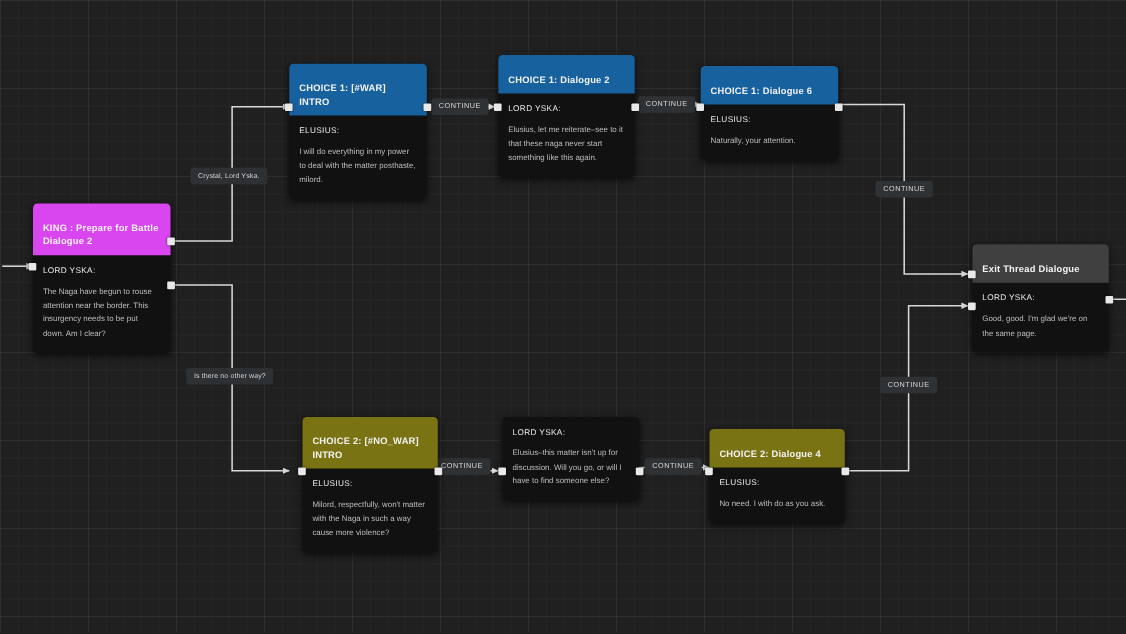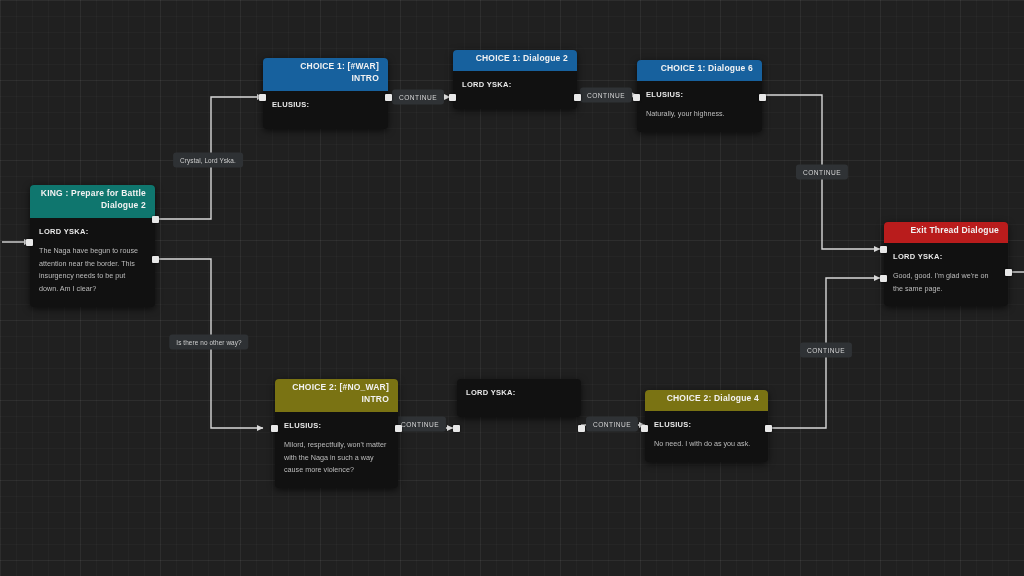--- a/index.html
+++ b/index.html
@@ -31,48 +31,47 @@
   
   .node {
     position: absolute;
     background: #111111;
     border-radius: 4px;
     box-shadow: 0 2px 7px rgba(0,0,0,0.65);
     overflow: visible;
   }
   .node-header {
     border-radius: 4px 4px 0 0;
-    padding: 2px 9px 7px 9px;
+    padding: 16px 9px 7px 9px;
     font-size: 8.5px;
     font-weight: bold;
     color: #f2f2f2;
     letter-spacing: 0.2px;
     line-height: 1.42;
-    text-align: right;
   }
   .node-body {
     padding: 9px 9px 11px 9px;
     border-radius: 0 0 4px 4px;
   }
   .speaker {
     font-size: 7.5px;
-    font-weight: bold;
+    font-weight: normal;
     color: #eaeaea;
     letter-spacing: 0.3px;
     margin-bottom: 9px;
   }
   .line-text {
     font-size: 7.2px;
     color: #bdbdbd;
     line-height: 1.75;
   }
-  .node.green  > .node-header { background: #0f766e; }
+  .node.green  > .node-header { background: #d946ef; }
   .node.blue   > .node-header { background: #17619e; }
   .node.olive  > .node-header { background: #7a7313; }
-  .node.pink   > .node-header { background: #b91c1c; }
+  .node.pink   > .node-header { background: #404040; }
 
   
   .port {
     position: absolute;
     width: 7px; height: 7px;
     background: #e8e8e8;
     border-radius: 1px;
     box-shadow: 0 0 2px rgba(0,0,0,0.8);
   }
   .port.in  { left: -4px; }
@@ -154,57 +153,60 @@
     </div>
     <span class="port in" style="top:54px;"></span>
     <span class="port out" style="top:31px;"></span>
     <span class="port out" style="top:71px;"></span>
   </div>
 
   <div class="node blue" style="left:263px; top:58px; width:125px;">
     <div class="node-header">CHOICE 1: [#WAR] INTRO</div>
     <div class="node-body">
       <div class="speaker">ELUSIUS:</div>
+      <div class="line-text">I will do everything in my power to deal with the matter posthaste, milord.</div>
     </div>
     <span class="port in" style="top:36px;"></span>
     <span class="port out" style="top:36px;"></span>
   </div>
 
   <div class="node blue" style="left:453px; top:50px; width:124px;">
     <div class="node-header">CHOICE 1: Dialogue 2</div>
     <div class="node-body">
       <div class="speaker">LORD YSKA:</div>
+      <div class="line-text">Elusius, let me reiterate–see to it that these naga never start something like this again.</div>
     </div>
     <span class="port in" style="top:44px;"></span>
     <span class="port out" style="top:44px;"></span>
   </div>
 
   <div class="node blue" style="left:637px; top:60px; width:125px;">
     <div class="node-header">CHOICE 1: Dialogue 6</div>
     <div class="node-body">
       <div class="speaker">ELUSIUS:</div>
-      <div class="line-text">Naturally, your highness.</div>
+      <div class="line-text">Naturally, your attention.</div>
     </div>
     <span class="port in" style="top:34px;"></span>
     <span class="port out" style="top:34px;"></span>
   </div>
 
   <div class="node olive" style="left:275px; top:379px; width:123px;">
     <div class="node-header">CHOICE 2: [#NO_WAR] INTRO</div>
     <div class="node-body">
       <div class="speaker">ELUSIUS:</div>
       <div class="line-text">Milord, respectfully, won't matter with the Naga in such a way cause more violence?</div>
     </div>
     <span class="port in" style="top:46px;"></span>
     <span class="port out" style="top:46px;"></span>
   </div>
 
   <div class="node olive" style="left:457px; top:379px; width:124px;">
     <div class="node-body">
       <div class="speaker">LORD YSKA:</div>
+      <div class="line-text">Elusius–this matter isn't up for discussion. Will you go, or will I have to find someone else?</div>
     </div>
     <span class="port in" style="top:46px;"></span>
     <span class="port out" style="top:46px;"></span>
   </div>
 
   <div class="node olive" style="left:645px; top:390px; width:123px;">
     <div class="node-header">CHOICE 2: Dialogue 4</div>
     <div class="node-body">
       <div class="speaker">ELUSIUS:</div>
       <div class="line-text">No need. I with do as you ask.</div>

